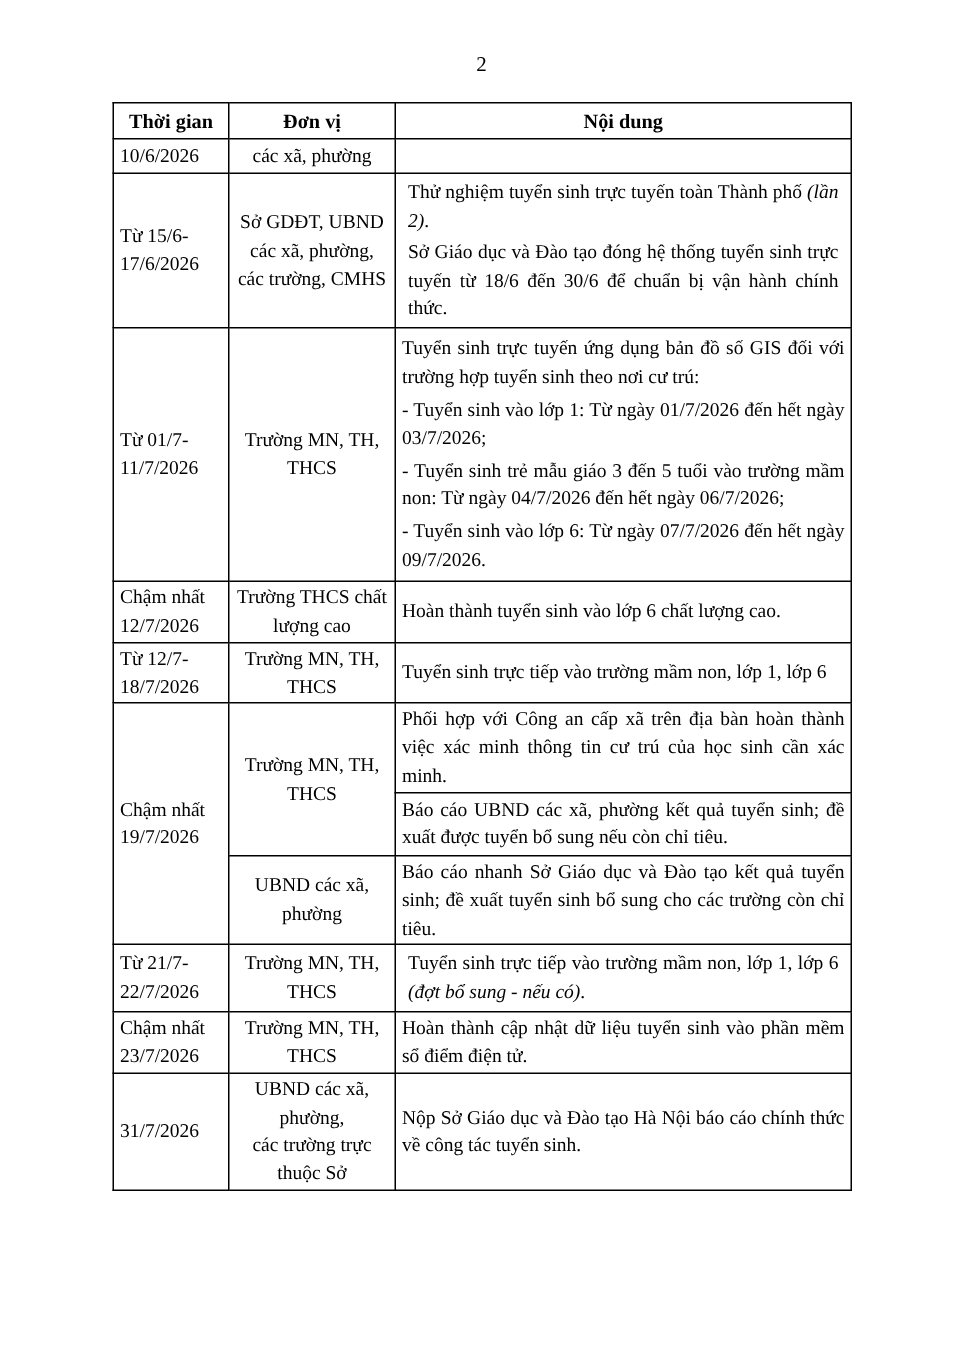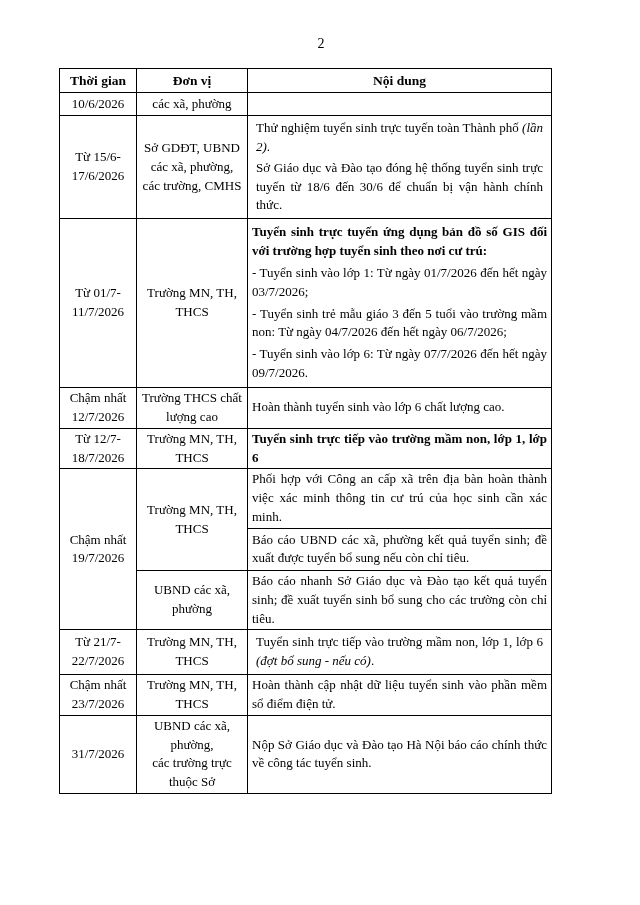--- a/index.html
+++ b/index.html
@@ -18,57 +18,56 @@
     position: absolute;
     top: 36px;
     left: 75px;
     width: 492px;
     text-align: center;
     font-size: 14px;
   }
   table.schedule {
     position: absolute;
     top: 68px;
-    left: 59px;
+    left: 75px;
     width: 492px;
     border-collapse: collapse;
     table-layout: fixed;
     font-size: 13px;
     line-height: 1.45;
   }
   table.schedule th,
   table.schedule td {
     border: 1px solid #000000;
     vertical-align: middle;
     padding: 1px 4px;
     overflow: hidden;
   }
   th.col-head {
     font-size: 13.5px;
     font-weight: bold;
     text-align: center;
     padding: 2px 2px;
   }
   td.time {
-    text-align: center;
   }
   td.unit {
     text-align: center;
     padding: 1px 6px;
   }
   td.content {
     text-align: justify;
   }
   td.content p {
     margin: 3px 0;
   }
   td.content p.tight {
     margin: 2px 4px;
   }
-  .bold { font-weight: bold; }
+  .bold { font-weight: normal; }
   .line { display: block; }
   tr.h-header { height: 24px; }
   tr.r1 { height: 23px; }
   tr.r2 { height: 63px; }
   tr.r3 { height: 145px; }
   tr.r4 { height: 38px; }
   tr.r5 { height: 39px; }
   tr.r6a { height: 43px; }
   tr.r6b { height: 42px; }
   tr.r6c { height: 45px; }

